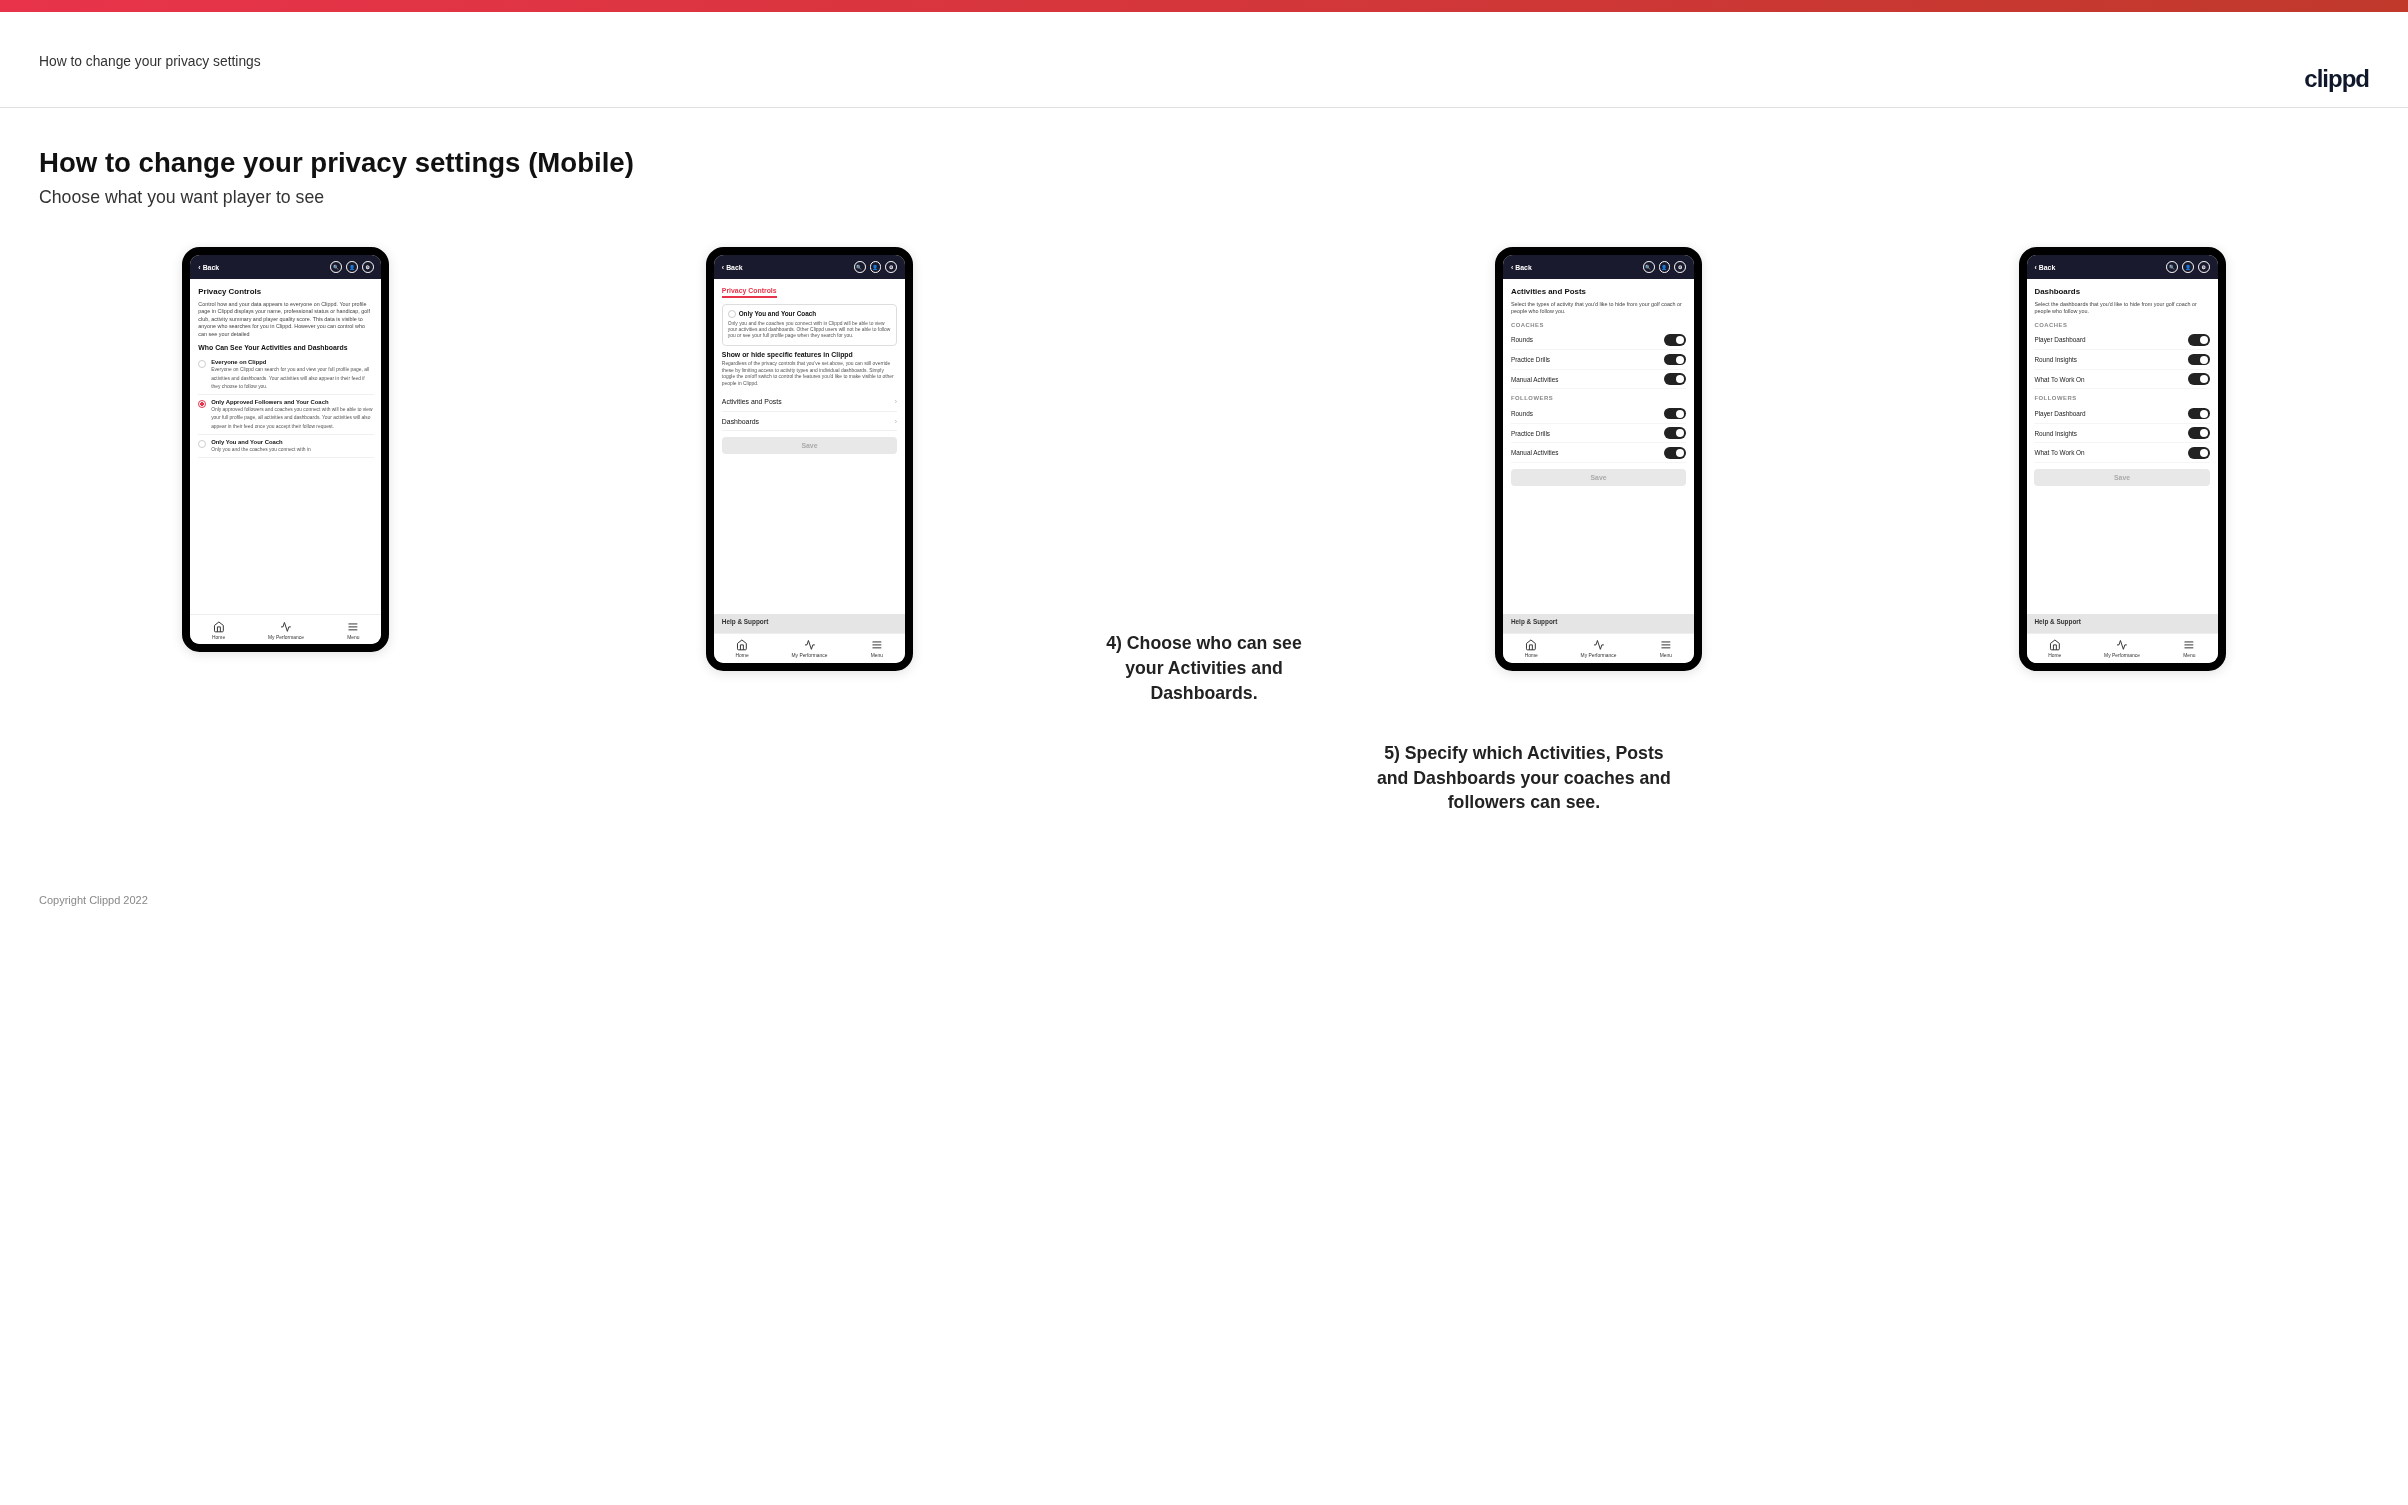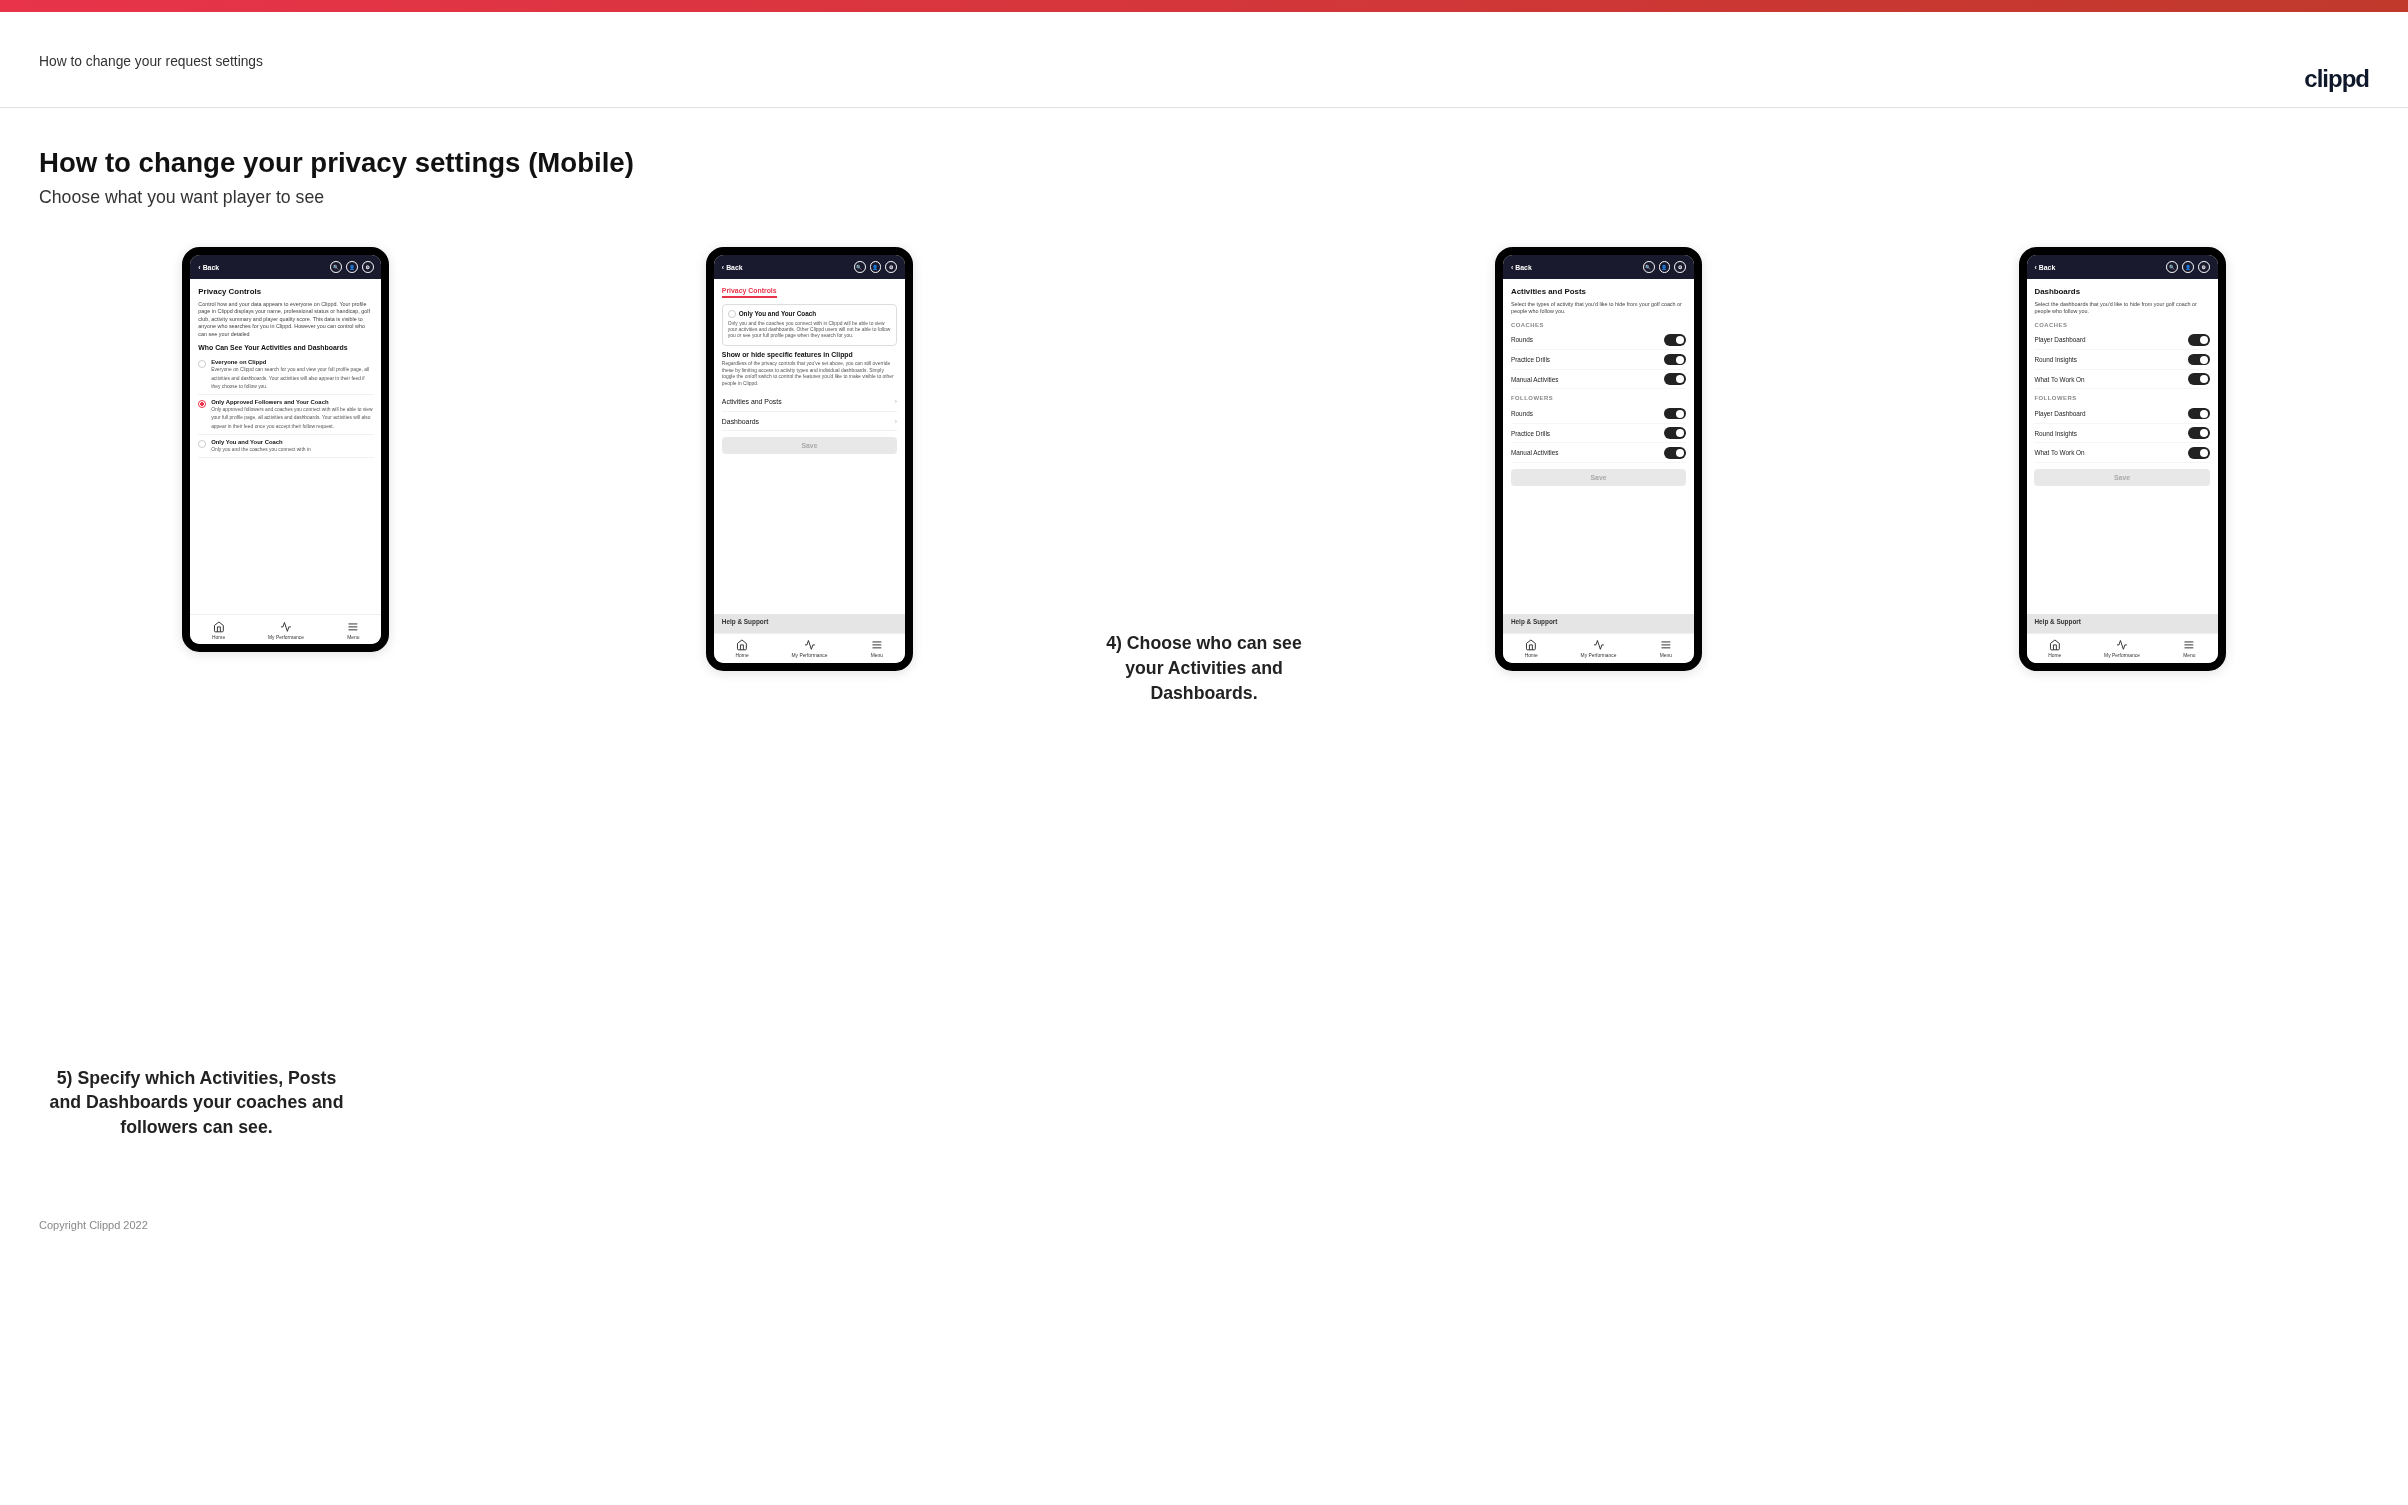--- a/index.html
+++ b/index.html
@@ -361,21 +361,21 @@
       font-size: 11px;
       color: #888;
     }
   </style>
 </head>
 <body>
 
 <div class="top-bar"></div>
 
 <div class="header">
-  <span class="header-title">How to change your request settings</span>
+  <span class="header-title">How to change your privacy settings</span>
   <span class="logo">clippd</span>
 </div>
 
 <div class="main">
   <h1 class="page-heading">How to change your privacy settings (Mobile)</h1>
   <p class="page-subheading">Choose what you want player to see</p>
 
   <div class="screenshots-row">
 
     <div class="screenshot-group">
@@ -702,21 +702,21 @@
                 </svg>
             </div>
             <span class="bottom-nav-label">Menu</span>
           </div>
         </div>
       </div>
     </div>
 
   </div>
 
-  <div style="display:flex; gap:29.6px; margin-top:15.8px; padding-left: 0; flex-direction: column;">
+  <div style="display:flex; gap:29.6px; margin-top:15.8px; padding-left: 0;">
 
     <div style="flex:1;"></div>
     <div style="flex:1;"></div>
     <div style="flex:0 0 236px;"></div>
 
     <div style="flex:2; display:flex; align-items:flex-start;">
       <div class="screenshot-caption large">5) Specify which Activities, Posts and Dashboards your  coaches and followers can see.</div>
     </div>
   </div>
 

